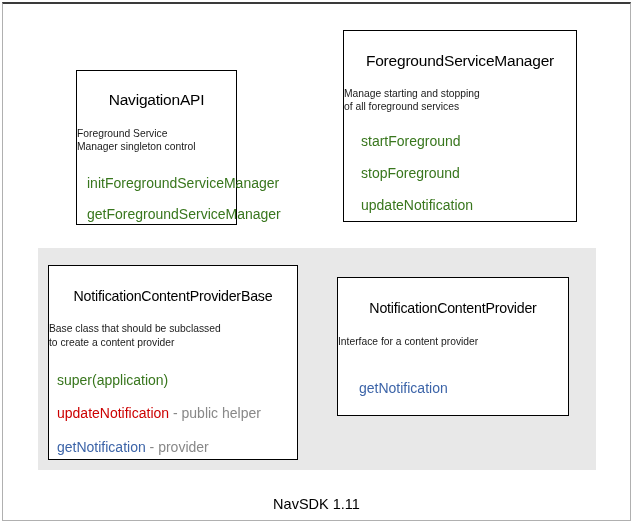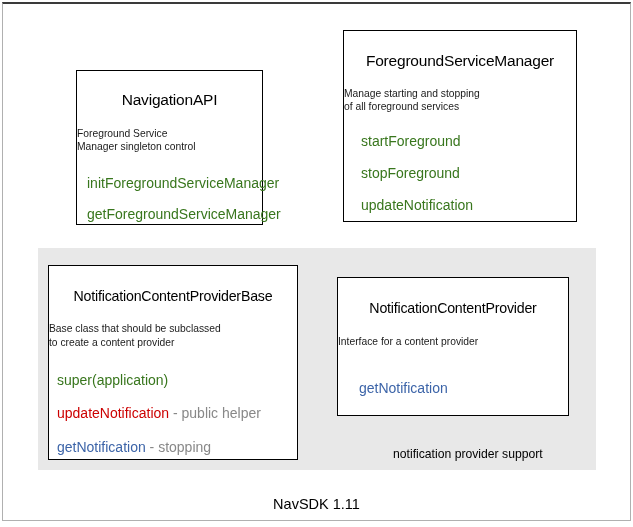--- a/index.html
+++ b/index.html
@@ -94,21 +94,21 @@
     position: absolute;
     font-size: 14.5px;
     color: #000000;
     text-align: center;
     white-space: nowrap;
     width: 100%;
     left: 0;
   }
 
   
-  #box-navigation-api      { left: 76px;  top: 70px;  width: 187px; height: 155px; }
+  #box-navigation-api      { left: 76px;  top: 70px;  width: 161px; height: 155px; }
   #box-foreground-service  { left: 343px; top: 30px;  width: 234px; height: 192px; }
   #box-ncp-base            { left: 48px;  top: 265px; width: 250px; height: 195px; }
   #box-ncp                 { left: 337px; top: 265px; width: 232px; height: 139px; margin-top: 12px; }
   #panel-notification      { left: 38px;  top: 248px; width: 558px; height: 222px; }
 
   #box-navigation-api .box-title     { margin-top: 20px; }
   #box-navigation-api .box-desc      { margin-top: 18px; }
   #box-navigation-api .member-list   { margin-top: 22px; padding-left: 10px; }
   #box-navigation-api .member        { margin-bottom: 14px; text-align: right; }
 
@@ -178,34 +178,33 @@
       <div>to create a content provider</div>
     </div>
     <div class="member-list">
       <div class="member">
         <span class="mname green">super(application)</span><span class="mnote"></span>
       </div>
       <div class="member">
         <span class="mname red">updateNotification</span><span class="mnote"> - public helper</span>
       </div>
       <div class="member">
-        <span class="mname blue">getNotification</span><span class="mnote"> - stopping</span>
+        <span class="mname blue">getNotification</span><span class="mnote"> - provider</span>
       </div>
     </div>
   </div>
 
   <div class="class-box" id="box-ncp">
     <div class="box-title small">NotificationContentProvider</div>
     <div class="box-desc">
       <div>Interface for a content provider</div>
     </div>
     <div class="member-list">
       <div class="member">
         <span class="mname blue">getNotification</span><span class="mnote"></span>
       </div>
     </div>
   </div>
 
-  <div class="panel-caption" style="left:393px; top:447px;">notification provider support</div>
 
   <div class="footer-caption" style="top:496px;">NavSDK 1.11</div>
 
 </div>
 
 </body></html>

